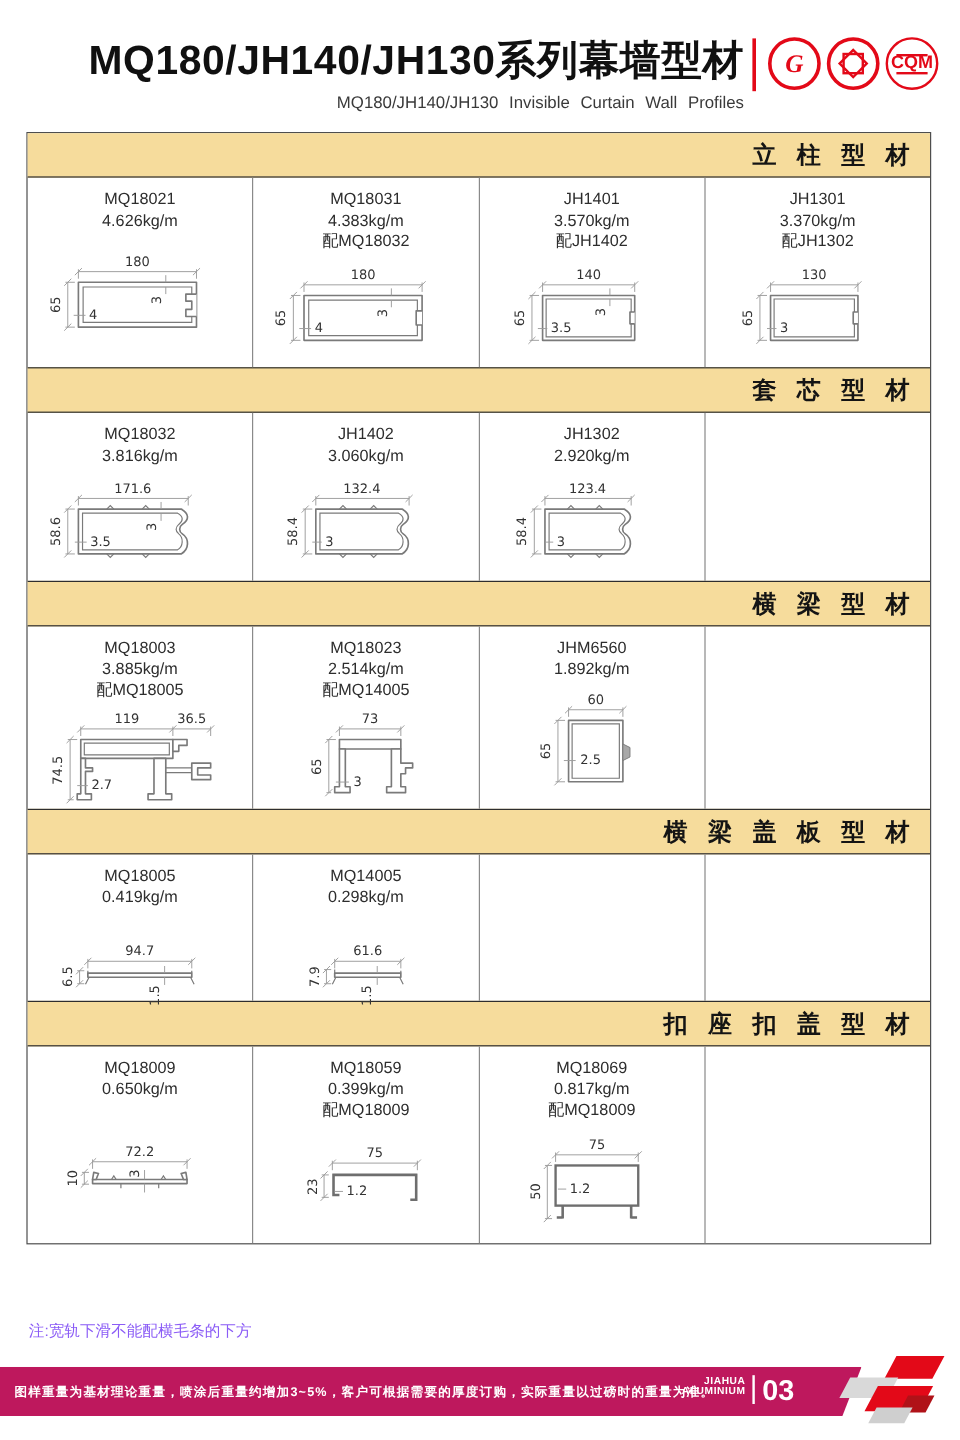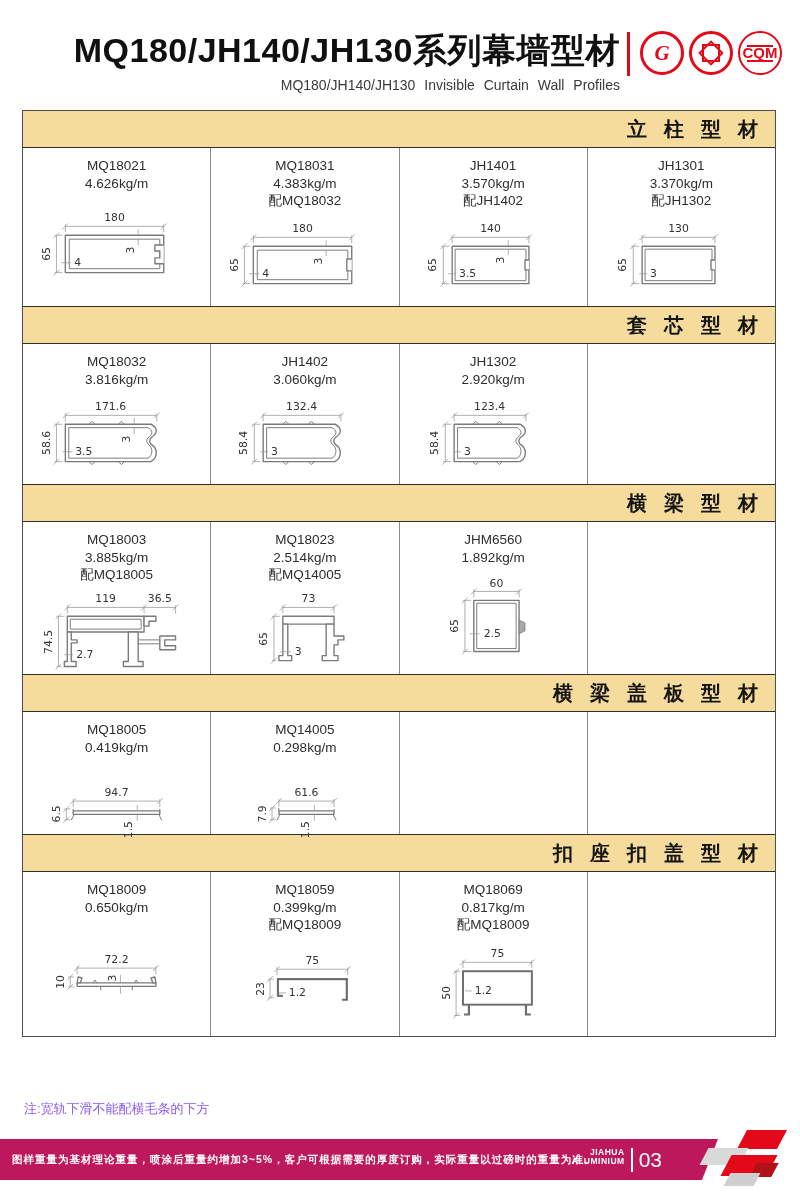--- a/index.html
+++ b/index.html
@@ -40,21 +40,21 @@
   .t{font-size:11px;fill:#333;font-family:"DejaVu Sans",sans-serif}
   
   .note{position:absolute;left:24px;top:1100px;font-size:13px;color:#8b5cf6}
   .fbar{position:absolute;left:0;top:1139px;width:718px;height:41px;background:#be185d;
         clip-path:polygon(0 0,100% 0,calc(100% - 16px) 100%,0 100%);color:#fff}
   .f-text{position:absolute;left:12px;top:50%;transform:translateY(-50%);font-size:10.5px;font-weight:bold;
           letter-spacing:1px;white-space:nowrap}
   .f-brand{position:absolute;right:56px;top:50%;transform:translateY(-50%);display:flex;align-items:flex-start;gap:6px}
   .f-lines{text-align:right;font-size:8.5px;font-weight:bold;line-height:9.5px;letter-spacing:.5px}
   .f-sep{width:2px;height:24px;background:#fff}
-  .f-num{font-size:21px;font-weight:normal}
+  .f-num{font-size:24px;font-weight:bold}
   .sh{position:absolute;transform:skewX(-28deg)}
   .sh1{left:742px;top:1130px;width:40px;height:19px;background:#E30918}
   .sh2{left:704px;top:1148px;width:40px;height:17px;background:#d9d9d9}
   .sh3{left:726px;top:1155px;width:46px;height:21px;background:#E30918}
   .sh4{left:753px;top:1163px;width:22px;height:14px;background:#b01218}
   .sh5{left:727px;top:1173px;width:30px;height:13px;background:#cfcfcf}
 </style>
 </head>
 <body>
 

